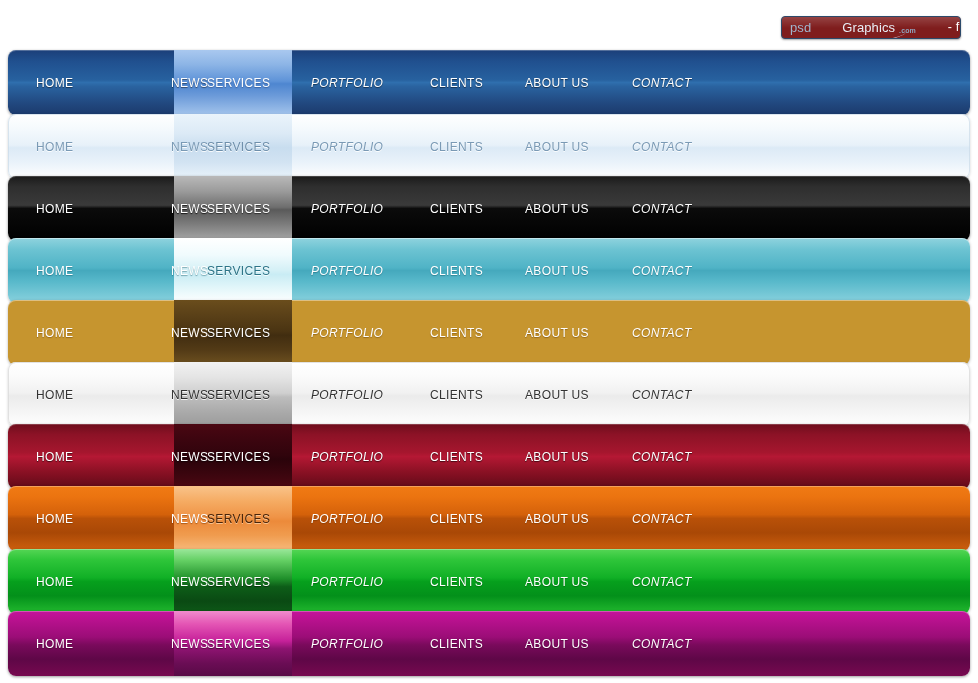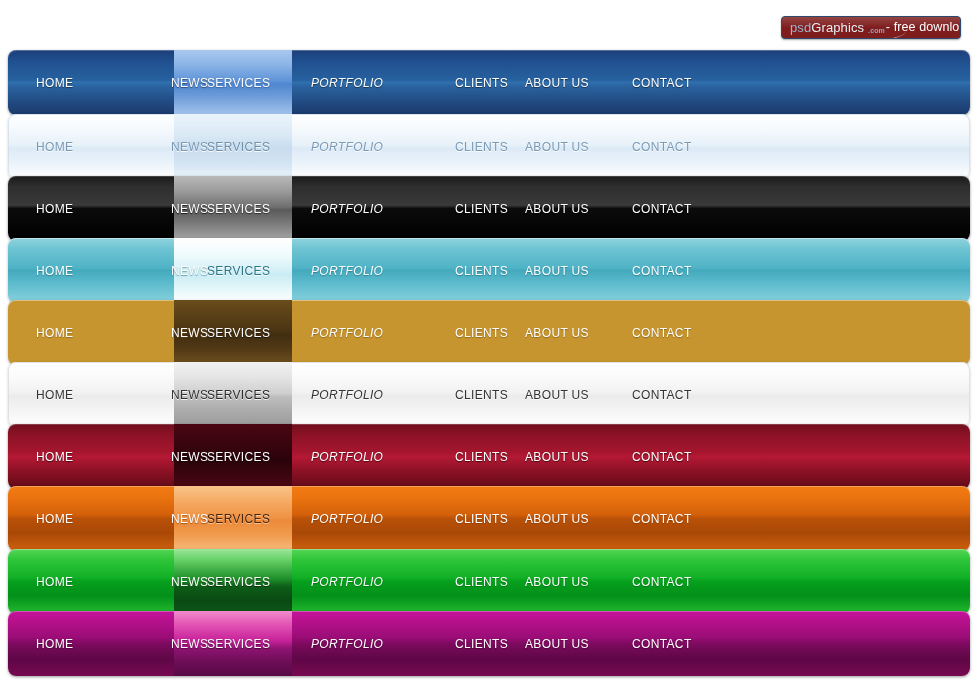--- a/index.html
+++ b/index.html
@@ -44,20 +44,21 @@
     position: absolute;
     left: 0; right: 0; top: 0; height: 50%;
     background: linear-gradient(180deg, rgba(255,255,255,.17), rgba(255,255,255,0));
     pointer-events: none;
   }
   .logo-part {
     position: relative;
     font-size: 13px;
     letter-spacing: .1px;
     line-height: 1;
+    padding-left: 31px;
   }
   .logo-psd  { color: #9fb4cc; font-weight: 400; padding-left: 8px; }
   .logo-grap { color: #e8eef6; font-weight: 400; }
   .logo-com  { color: #8fa6c0; font-size: 7px; font-weight: 700; padding: 0 1px 0 4px; position: relative; top: 3px; }
   .logo-free { color: #ffffff; font-weight: 400; font-size: 12.5px; padding-right: 8px; }
   .logo-swoosh {
     position: absolute;
     left: 46px; top: 12px;
     width: 78px; height: 14px;
     border-bottom: 1.6px solid rgba(215,232,250,.75);
@@ -106,23 +107,23 @@
     width: 118px;
     height: 100%;
     z-index: 0;
   }
 
   
   .pos-home      { position: absolute; left: 28px; }
   .pos-news      { position: absolute; left: 115px; margin-left: 48px; }
   .pos-services  { position: absolute; left: 199px; }
   .pos-portfolio { position: absolute; left: 303px; font-style: italic; }
-  .pos-clients   { position: absolute; left: 447px; }
+  .pos-clients   { position: absolute; left: 422px; }
   .pos-about     { position: absolute; left: 517px; }
-  .pos-contact   { position: absolute; left: 624px; }
+  .pos-contact   { position: absolute; left: 624px; font-style: italic; }
 
   
   #bar-blue { top: 50px;
     background: linear-gradient(180deg,
       #1b3f79 0%, #20508f 18%, #27619f 46%, #2f6fae 50%,
       #2a63a0 56%, #21487f 82%, #1b3a6c 100%);
     box-shadow: inset 0 1px 0 rgba(255,255,255,.25), 0 1px 3px rgba(0,0,0,.4);
   }
   #bar-blue .active-block {
     background: linear-gradient(180deg,

